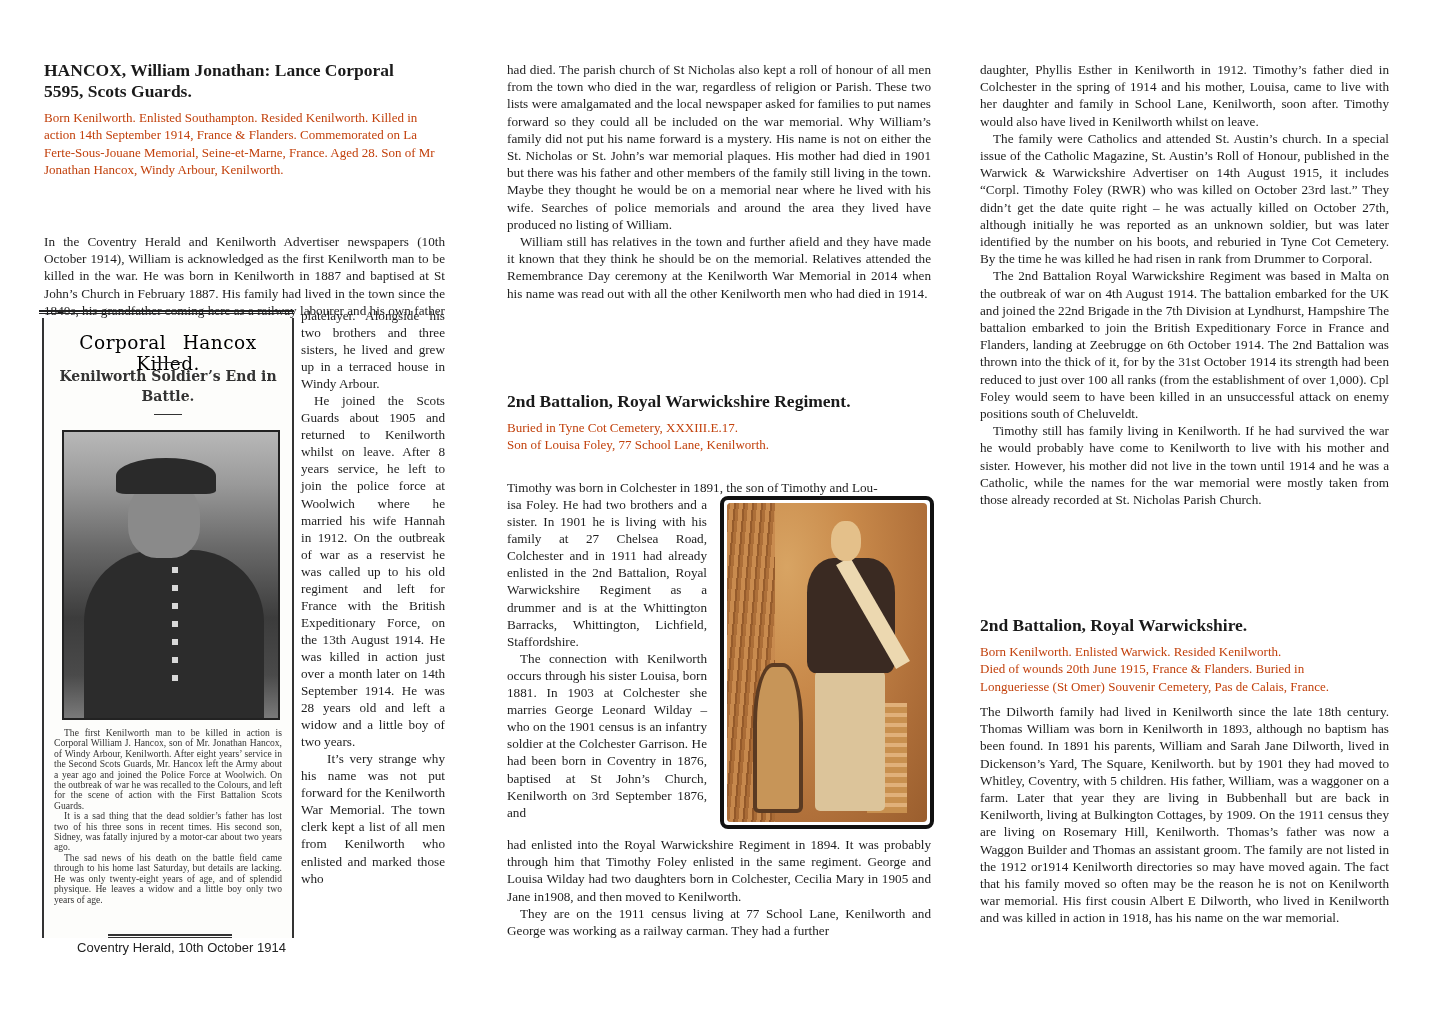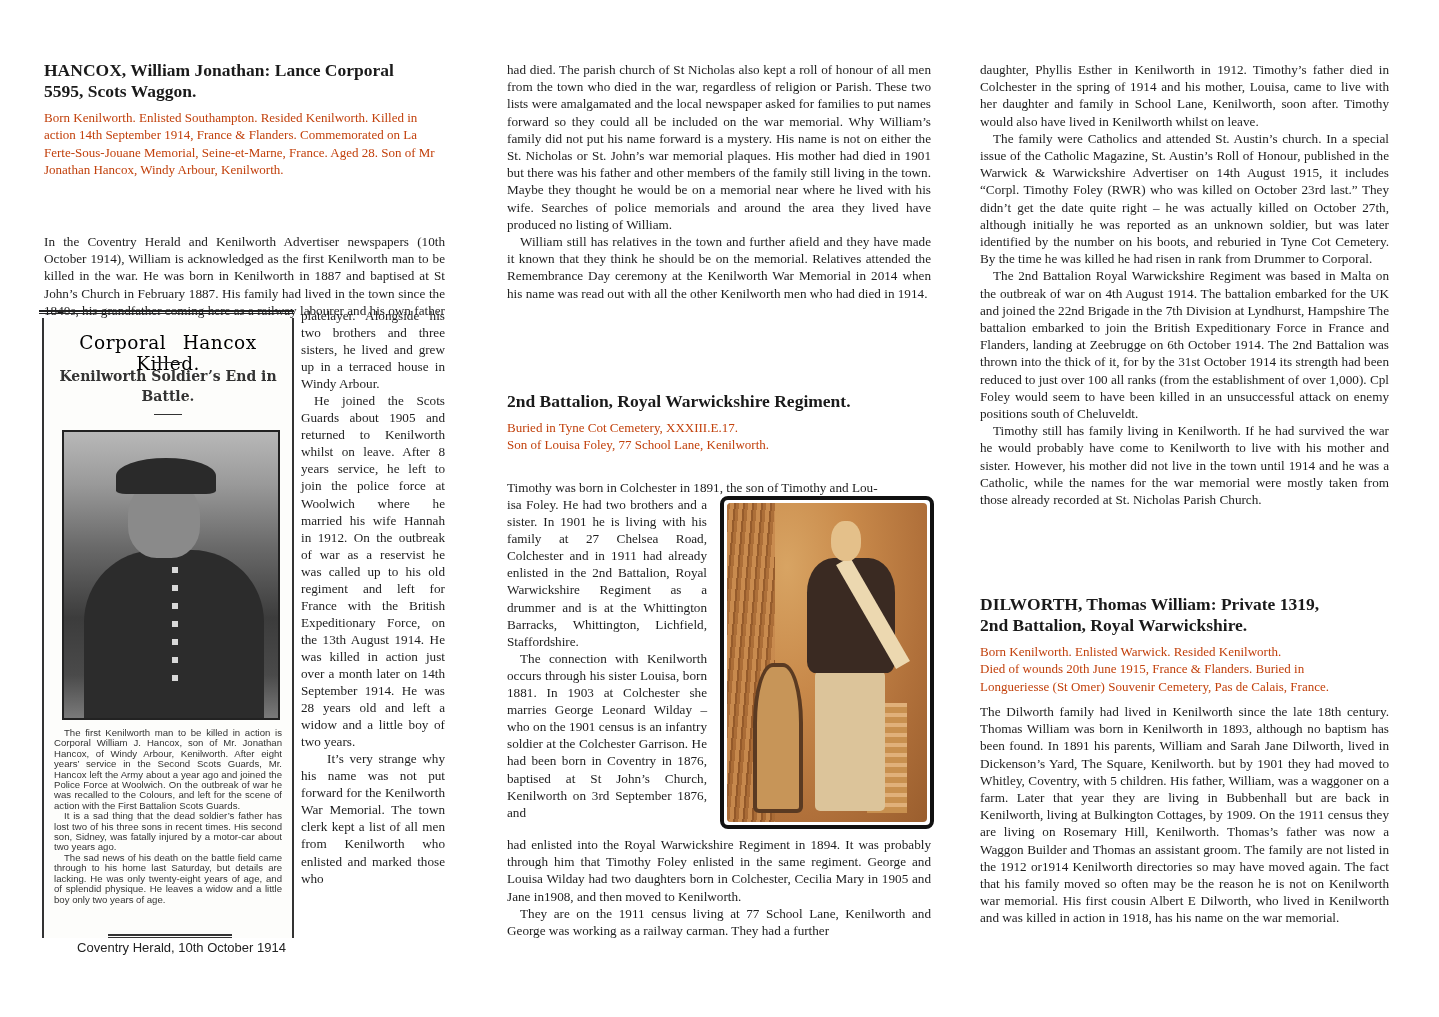--- a/index.html
+++ b/index.html
@@ -43,21 +43,21 @@
   .clip-sub { position: absolute; top: 48px; left: 10px; right: 10px; text-align: center;
     font-family: "DejaVu Serif", serif; font-weight: bold; font-size: 14px; line-height: 20px; color: #333; }
   .clip-photo { position: absolute; top: 112px; left: 18px; width: 218px; height: 290px; border: 2px solid #222;
     background: linear-gradient(180deg, #b8b8b8 0%, #9a9a9a 18%, #6a6a6a 40%, #3c3c3c 65%, #4a4a4a 85%, #7a7a7a 100%); overflow: hidden; }
   .soldier-head { position: absolute; top: 48px; left: 64px; width: 72px; height: 78px; border-radius: 45% 45% 40% 40%; background: #8a8a8a; }
   .soldier-cap { position: absolute; top: 26px; left: 52px; width: 100px; height: 36px; border-radius: 50% 50% 10% 10%; background: #2a2a2a; }
   .soldier-body { position: absolute; top: 118px; left: 20px; width: 180px; height: 180px; border-radius: 40% 40% 0 0; background: #2c2c2c; }
   .soldier-buttons { position: absolute; top: 135px; left: 108px; width: 6px; height: 120px;
     background: repeating-linear-gradient(180deg, #d8d8d8 0 6px, transparent 6px 18px); }
   .clip-text { position: absolute; top: 410px; left: 10px; right: 10px;
-    font-family: Liberation Sans, sans-serif; font-size: 9.6px; line-height: 10.4px; text-align: justify; color: #333; }
+    font-family: Liberation Serif, serif; font-size: 9.6px; line-height: 10.4px; text-align: justify; color: #333; }
   .clip-text p { text-indent: 10px; }
   .clip-bottomrule { position: absolute; bottom: 0; left: 64px; width: 124px; height: 4px; border-top: 2px solid #333; border-bottom: 1px solid #333; }
   .clip-caption { position: absolute; top: 940px; left: 15px; width: 245px; text-align: center;
     font-family: "Liberation Sans", sans-serif; font-size: 13px; color: #222; }
 
   
   .c2-top { position: absolute; top: 61px; left: 0; width: 424px; }
   .c2-head { position: absolute; top: 370px; left: 0; width: 424px; }
   .c2-meta { position: absolute; top: 419px; left: 0; width: 424px; }
   .c2-first { position: absolute; top: 479px; left: 0; width: 424px; }
@@ -84,21 +84,21 @@
   .c3-head { position: absolute; top: 594px; left: 0; width: 409px; }
   .c3-meta { position: absolute; top: 643px; left: 0; width: 409px; }
   .c3-body { position: absolute; top: 703px; left: 0; width: 409px; }
 </style>
 </head>
 <body>
 
 <div class="col col1">
   <h2 class="heading c1-head">
     <span>HANCOX, William Jonathan: Lance Corporal</span><br>
-    <span>5595, Scots Waggon.</span>
+    <span>5595, Scots Guards.</span>
   </h2>
   <p class="meta c1-meta" style="text-align:left;">Born Kenilworth. Enlisted Southampton. Resided Kenilworth. Killed in action 14th September 1914, France &amp; Flanders. Commemorated on La Ferte-Sous-Jouane Memorial, Seine-et-Marne, France. Aged 28. Son of Mr Jonathan Hancox, Windy Arbour, Kenilworth.</p>
   <p class="body c1-intro">In the Coventry Herald and Kenilworth Advertiser newspapers (10th October 1914), William is acknowledged as the first Kenilworth man to be killed in the war. He was born in Kenilworth in 1887 and baptised at St John’s Church in February 1887. His family had lived in the town since the 1840s, his grandfather coming here as a railway labourer and his own father being a railway</p>
 
   <div class="clip">
     <div class="clip-topline"></div>
     <div class="clip-frame">
       <div class="clip-title">Corporal Hancox Killed.</div>
       <div class="clip-rule" style="top:44px;"></div>
       <div class="clip-sub">Kenilworth Soldier’s End in Battle.</div>
@@ -166,21 +166,21 @@
 
 <div class="col col3">
   <div class="c3-top">
     <p class="body">daughter, Phyllis Esther in Kenilworth in 1912. Timothy’s father died in Colchester in the spring of 1914 and his mother, Louisa, came to live with her daughter and family in School Lane, Kenilworth, soon after. Timothy would also have lived in Kenilworth whilst on leave.</p>
     <p class="body indent">The family were Catholics and attended St. Austin’s church. In a special issue of the Catholic Magazine, St. Austin’s Roll of Honour, published in the Warwick &amp; Warwickshire Advertiser on 14th August 1915, it includes “Corpl. Timothy Foley (RWR) who was killed on October 23rd last.” They didn’t get the date quite right – he was actually killed on October 27th, although initially he was reported as an unknown soldier, but was later identified by the number on his boots, and reburied in Tyne Cot Cemetery. By the time he was killed he had risen in rank from Drummer to Corporal.</p>
     <p class="body indent">The 2nd Battalion Royal Warwickshire Regiment was based in Malta on the outbreak of war on 4th August 1914. The battalion embarked for the UK and joined the 22nd Brigade in the 7th Division at Lyndhurst, Hampshire The battalion embarked to join the British Expeditionary Force in France and Flanders, landing at Zeebrugge on 6th October 1914. The 2nd Battalion was thrown into the thick of it, for by the 31st October 1914 its strength had been reduced to just over 100 all ranks (from the establishment of over 1,000). Cpl Foley would seem to have been killed in an unsuccessful attack on enemy positions south of Cheluveldt.</p>
     <p class="body indent">Timothy still has family living in Kenilworth. If he had survived the war he would probably have come to Kenilworth to live with his mother and sister. However, his mother did not live in the town until 1914 and he was a Catholic, while the names for the war memorial were mostly taken from those already recorded at St. Nicholas Parish Church.</p>
   </div>
 
   <h2 class="heading c3-head">
-    <span>DILWORTH, Thomas William: Private 1319,</span><br>
+    <br>
     <span>2nd Battalion, Royal Warwickshire.</span>
   </h2>
   <div class="meta c3-meta">
     <div>Born Kenilworth. Enlisted Warwick. Resided Kenilworth.</div>
     <div>Died of wounds 20th June 1915, France &amp; Flanders. Buried in</div>
     <div>Longueriesse (St Omer) Souvenir Cemetery, Pas de Calais, France.</div>
   </div>
   <p class="body c3-body">The Dilworth family had lived in Kenilworth since the late 18th century. Thomas William was born in Kenilworth in 1893, although no baptism has been found. In 1891 his parents, William and Sarah Jane Dilworth, lived in Dickenson’s Yard, The Square, Kenilworth. but by 1901 they had moved to Whitley, Coventry, with 5 children. His father, William, was a waggoner on a farm. Later that year they are living in Bubbenhall but are back in Kenilworth, living at Bulkington Cottages, by 1909. On the 1911 census they are living on Rosemary Hill, Kenilworth. Thomas’s father was now a Waggon Builder and Thomas an assistant groom. The family are not listed in the 1912 or1914 Kenilworth directories so may have moved again. The fact that his family moved so often may be the reason he is not on Kenilworth war memorial. His first cousin Albert E Dilworth, who lived in Kenilworth and was killed in action in 1918, has his name on the war memorial.</p>
 </div>
 

